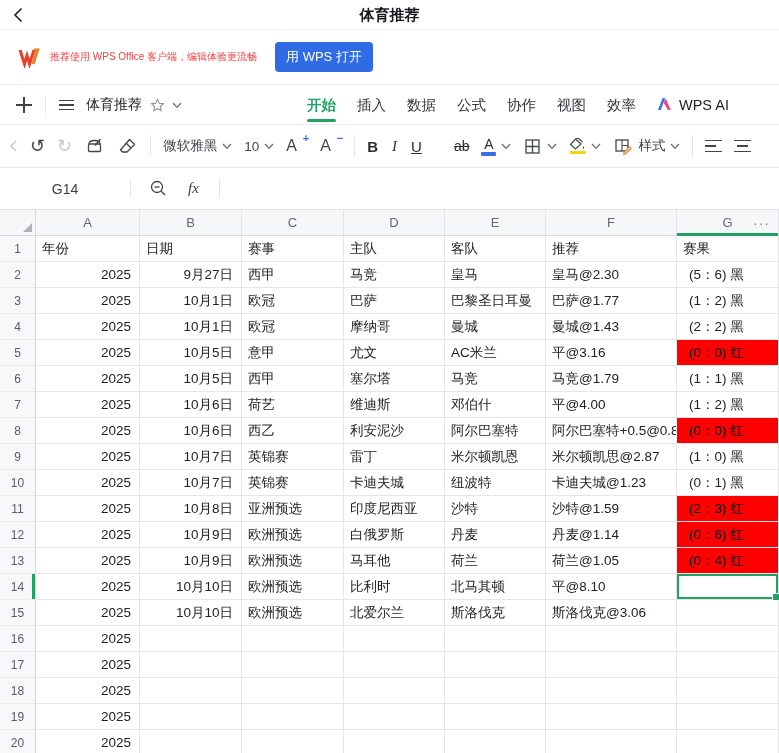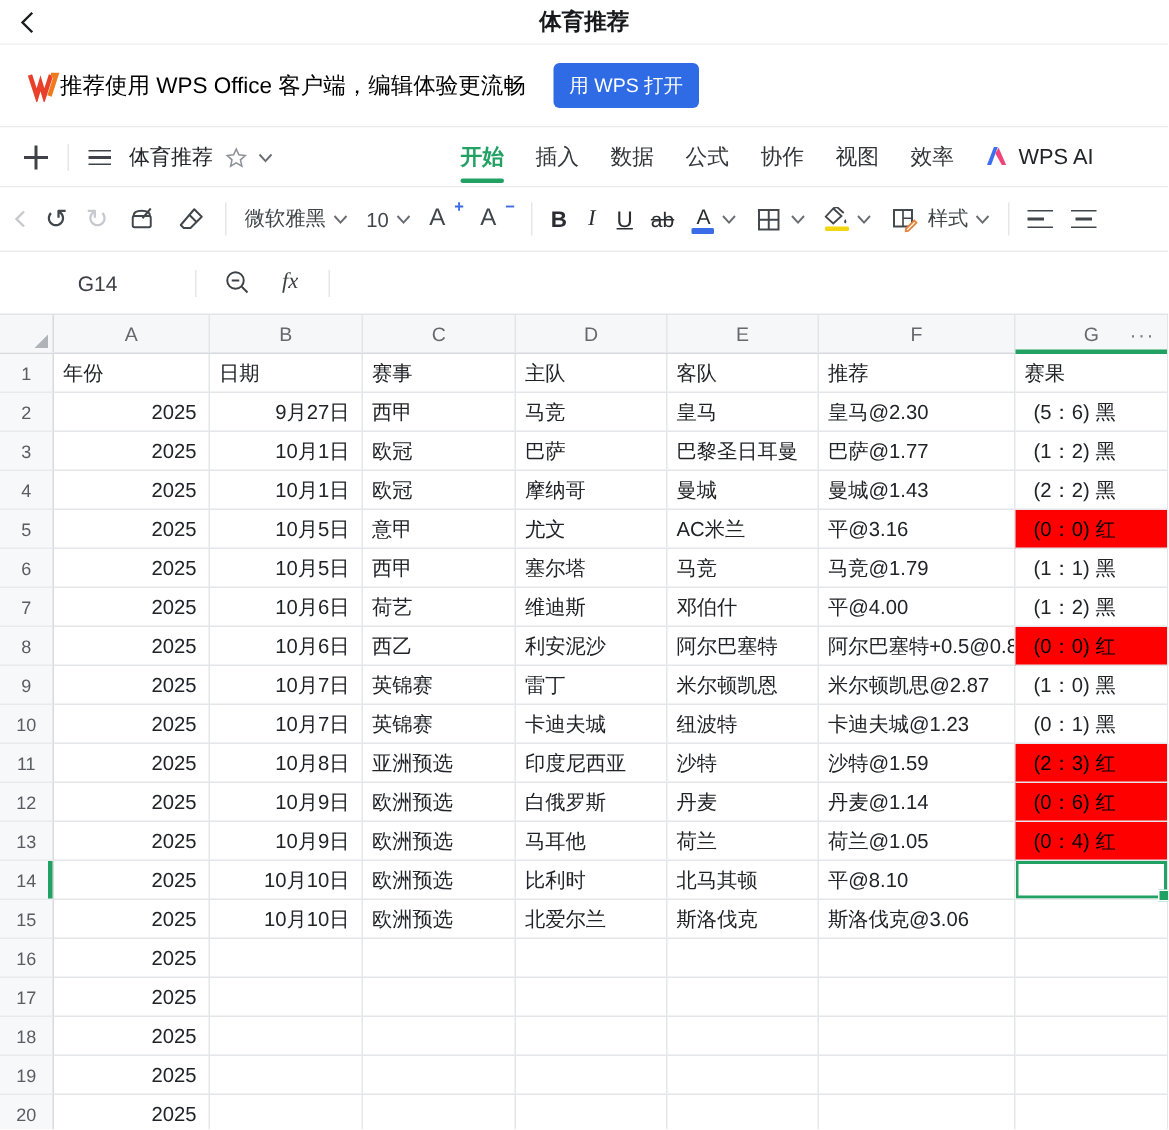--- a/index.html
+++ b/index.html
@@ -14,21 +14,21 @@
   
   .titlebar { position:relative; height:30px; background:#fff; border-bottom:1px solid #f1f2f4; }
   .back { position:absolute; left:10px; top:6px; width:18px; height:18px; cursor:pointer; }
   .titlebar .title {
     position:absolute; left:0; right:0; top:0; height:30px; line-height:30px;
     text-align:center; font-size:15px; font-weight:600; color:#17191c;
   }
   
   .banner { position:relative; height:55px; background:#fff; border-bottom:1px solid #e9ebee; display:flex; align-items:center; }
   .wps-logo { margin-left:18px; width:22px; height:22px; flex:none; }
-  .banner-text { margin-left:0; font-size:15px; color:#000000; }
+  .banner-text { margin-left:10px; font-size:10px; color:#ef4444; }
   .banner-btn {
     margin-left:18px; background:var(--blue); color:#fff; font-size:13px;
     padding:6px 11px; border-radius:4px; border:none; font-family:inherit; cursor:pointer;
   }
   
   .menubar { position:relative; height:40px; background:#fff; border-bottom:1px solid #e9ebee; }
   .mb-left { position:absolute; left:0; top:0; height:40px; display:flex; align-items:center; }
   .plus-icon { margin-left:16px; width:16px; height:16px; position:relative; cursor:pointer; }
   .plus-icon:before, .plus-icon:after { content:""; position:absolute; background:#3f4246; }
   .plus-icon:before { left:7px; top:0; width:1.6px; height:16px; }
@@ -55,21 +55,21 @@
   .glyph { font-size:18px; color:#41464b; line-height:1; }
   .disabled { color:#c6c9ce !important; }
   .drop { display:flex; align-items:center; gap:5px; cursor:pointer; flex:none; }
   .font-name { font-size:13.5px; color:#41464b; }
   .font-size { font-size:13.5px; color:#41464b; }
   .sup-btn { position:relative; font-size:16px; color:#41464b; width:22px; cursor:pointer; flex:none; }
   .sup-btn .sign { position:absolute; top:-5px; right:-1px; font-size:11px; font-weight:700; color:var(--fontblue); }
   .fmt-b { font-size:15px; font-weight:700; color:#2a2d31; cursor:pointer; }
   .fmt-i { font-size:15px; font-style:italic; font-family:"Liberation Serif", serif; color:#2a2d31; cursor:pointer; padding:0 2px;}
   .fmt-u { font-size:15px; text-decoration:underline; color:#2a2d31; cursor:pointer; }
-  .fmt-s { font-size:14px; text-decoration:line-through; color:#2a2d31; cursor:pointer; }
+  .fmt-s { font-size:14px; text-decoration:line-through; color:#2a2d31; cursor:pointer;margin-left:20px; }
   .color-a { display:flex; flex-direction:column; align-items:center; cursor:pointer; }
   .color-a .a { font-size:14px; color:#2a2d31; line-height:14px; }
   .color-a .bar { width:15px; height:3.5px; border-radius:1px; margin-top:1.5px; background:var(--fontblue); }
   .fill-ico { display:flex; flex-direction:column; align-items:center; cursor:pointer; }
   .fill-ico .bar { width:16px; height:3.5px; border-radius:1px; margin-top:1px; background:var(--filly); }
   .style-group { display:flex; align-items:center; gap:5px; cursor:pointer; }
   .style-label { font-size:13.5px; color:#41464b; }
   .align-ico { width:17px; height:13px; position:relative; cursor:pointer; flex:none; }
   .align-ico i { position:absolute; left:0; height:1.8px; background:#41464b; display:block; }
   .align-ico i:nth-child(1){ top:0; width:17px; } .align-ico i:nth-child(2){ top:5.5px; width:11px; } .align-ico i:nth-child(3){ top:11px; width:17px; }

